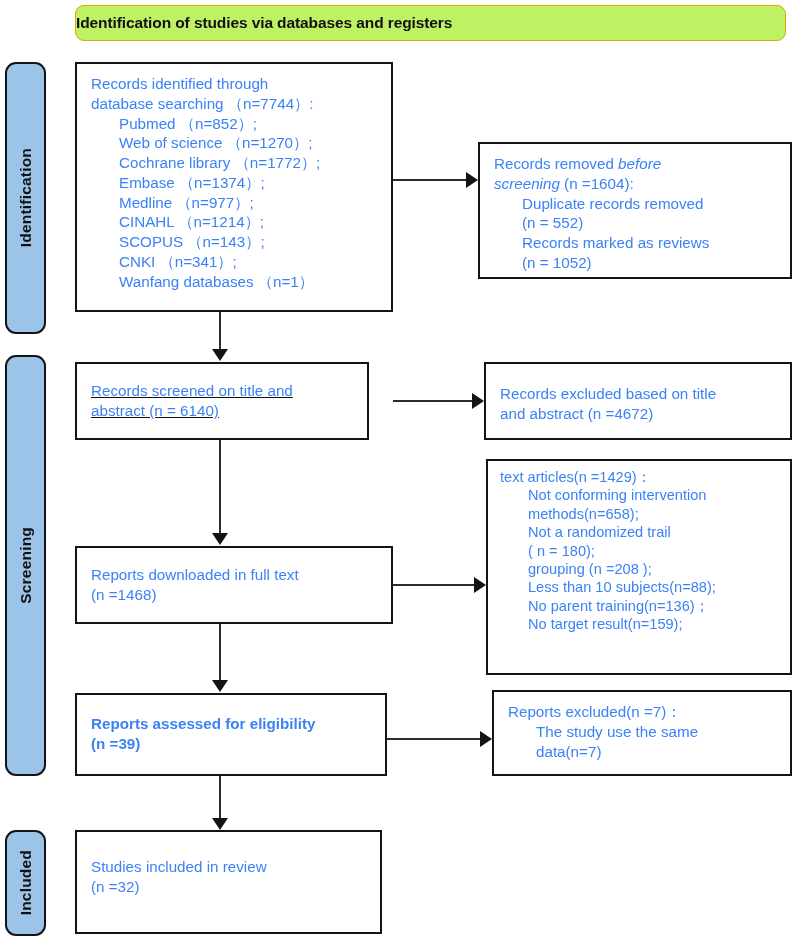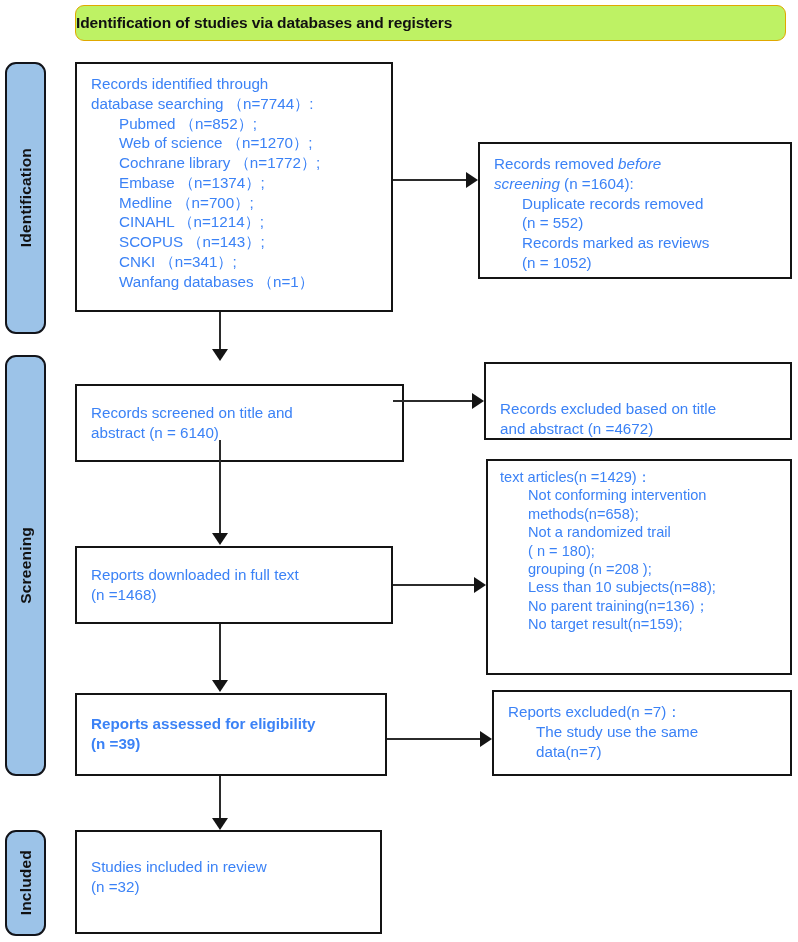--- a/index.html
+++ b/index.html
@@ -132,48 +132,48 @@
   </div>
 
   <div class="box" style="left:75px; top:62px; width:318px; height:250px;">
     <div class="box-inner">
       <span class="line">Records identified through</span>
       <span class="line">database searching （n=7744）:</span>
       <span class="line ind">Pubmed （n=852）;</span>
       <span class="line ind">Web of science （n=1270）;</span>
       <span class="line ind">Cochrane library （n=1772）;</span>
       <span class="line ind">Embase （n=1374）;</span>
-      <span class="line ind">Medline （n=700）;</span>
+      <span class="line ind">Medline （n=977）;</span>
       <span class="line ind">CINAHL （n=1214）;</span>
       <span class="line ind">SCOPUS （n=143）;</span>
       <span class="line ind">CNKI （n=341）;</span>
       <span class="line ind">Wanfang databases （n=1）</span>
     </div>
   </div>
 
   <div class="box" style="left:478px; top:107px; width:314px; height:137px;margin-top:35px;">
     <div class="box-inner">
       <span class="line"><span>Records removed </span><span class="ital">before</span></span>
       <span class="line"><span class="ital">screening</span><span> (n =1604):</span></span>
       <span class="line ind">Duplicate records removed</span>
       <span class="line ind">(n = 552)</span>
       <span class="line ind">Records marked as reviews</span>
       <span class="line ind">(n = 1052)</span>
     </div>
   </div>
 
-  <div class="box" style="left:75px; top:384px; width:329px; height:78px;">
+  <div class="box" style="left:75px; top:362px; width:294px; height:78px;text-decoration:underline;">
     <div class="box-inner" style="padding-top:17px;">
       <span class="line">Records screened on title and</span>
       <span class="line">abstract (n = 6140)</span>
     </div>
   </div>
 
   <div class="box" style="left:484px; top:362px; width:308px; height:78px;">
-    <div class="box-inner" style="padding-top:35px;">
+    <div class="box-inner" style="padding-top:20px;">
       <span class="line">Records excluded based on title</span>
       <span class="line">and abstract (n =4672)</span>
     </div>
   </div>
 
   <div class="box" style="left:75px; top:546px; width:318px; height:78px;">
     <div class="box-inner" style="padding-top:17px;">
       <span class="line">Reports downloaded in full text</span>
       <span class="line">(n =1468)</span>
     </div>

